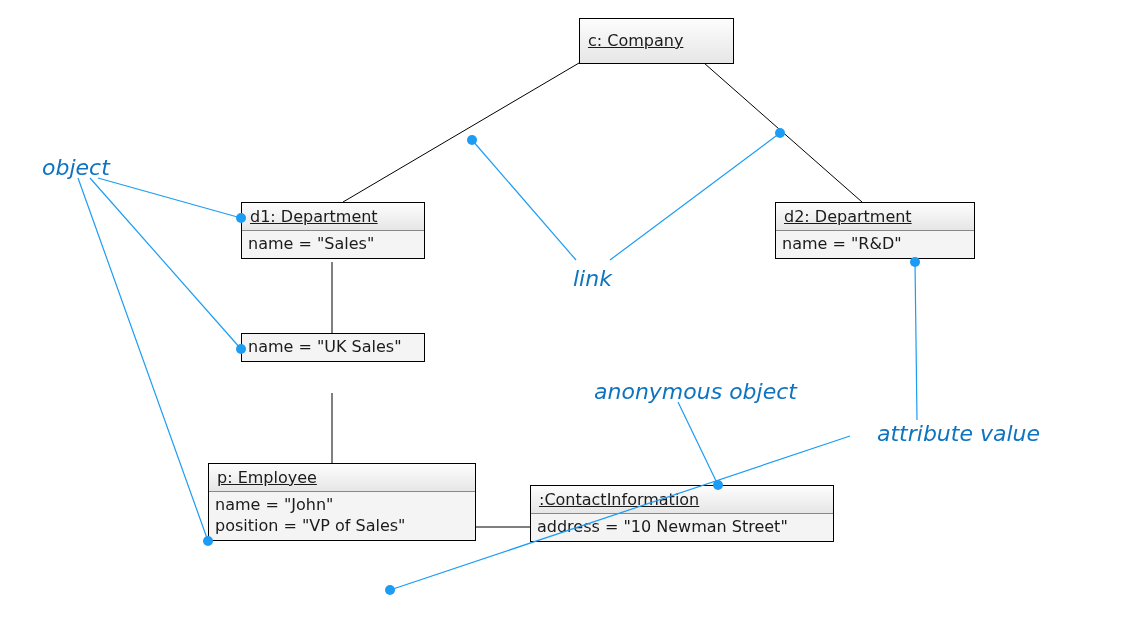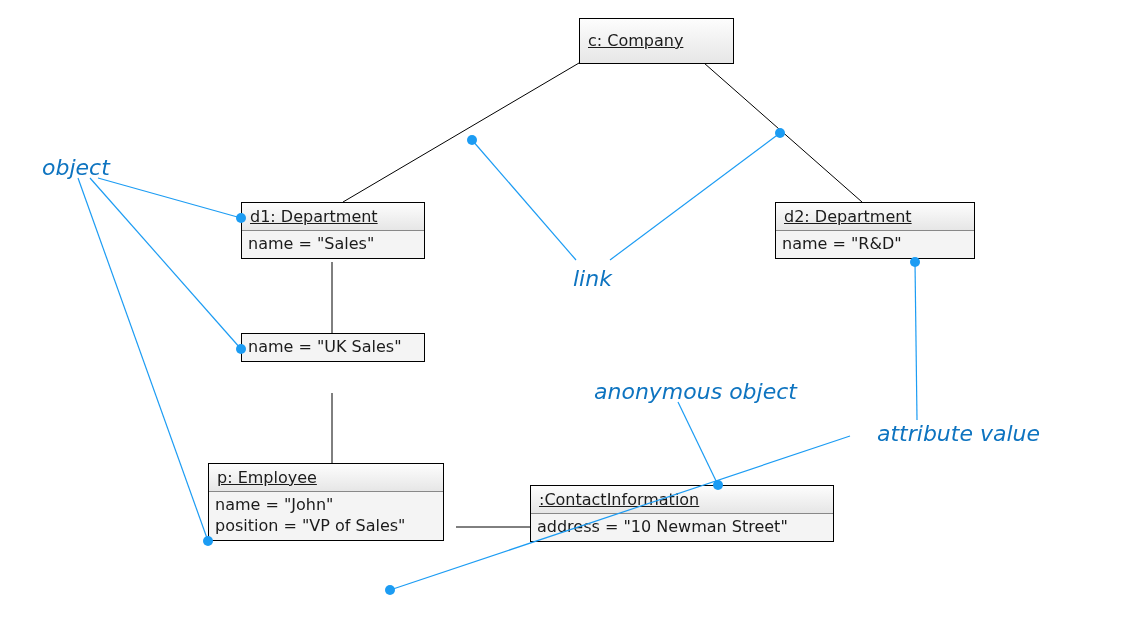--- a/index.html
+++ b/index.html
@@ -104,21 +104,21 @@
     <div>name = "R&amp;D"</div>
   </div>
 </div>
 
 <div class="obj" style="left:241px; top:333px; width:184px;">
   <div class="attrs">
     <div>name = "UK Sales"</div>
   </div>
 </div>
 
-<div class="obj" style="left:208px; top:463px; width:236px;">
+<div class="obj" style="left:208px; top:463px; width:268px;">
   <div class="title">
     <span class="uline">p: Employee</span>
   </div>
   <div class="attrs">
     <div>name = "John"</div>
     <div>position = "VP of Sales"</div>
   </div>
 </div>
 
 <div class="obj" style="left:530px; top:485px; width:304px;">

